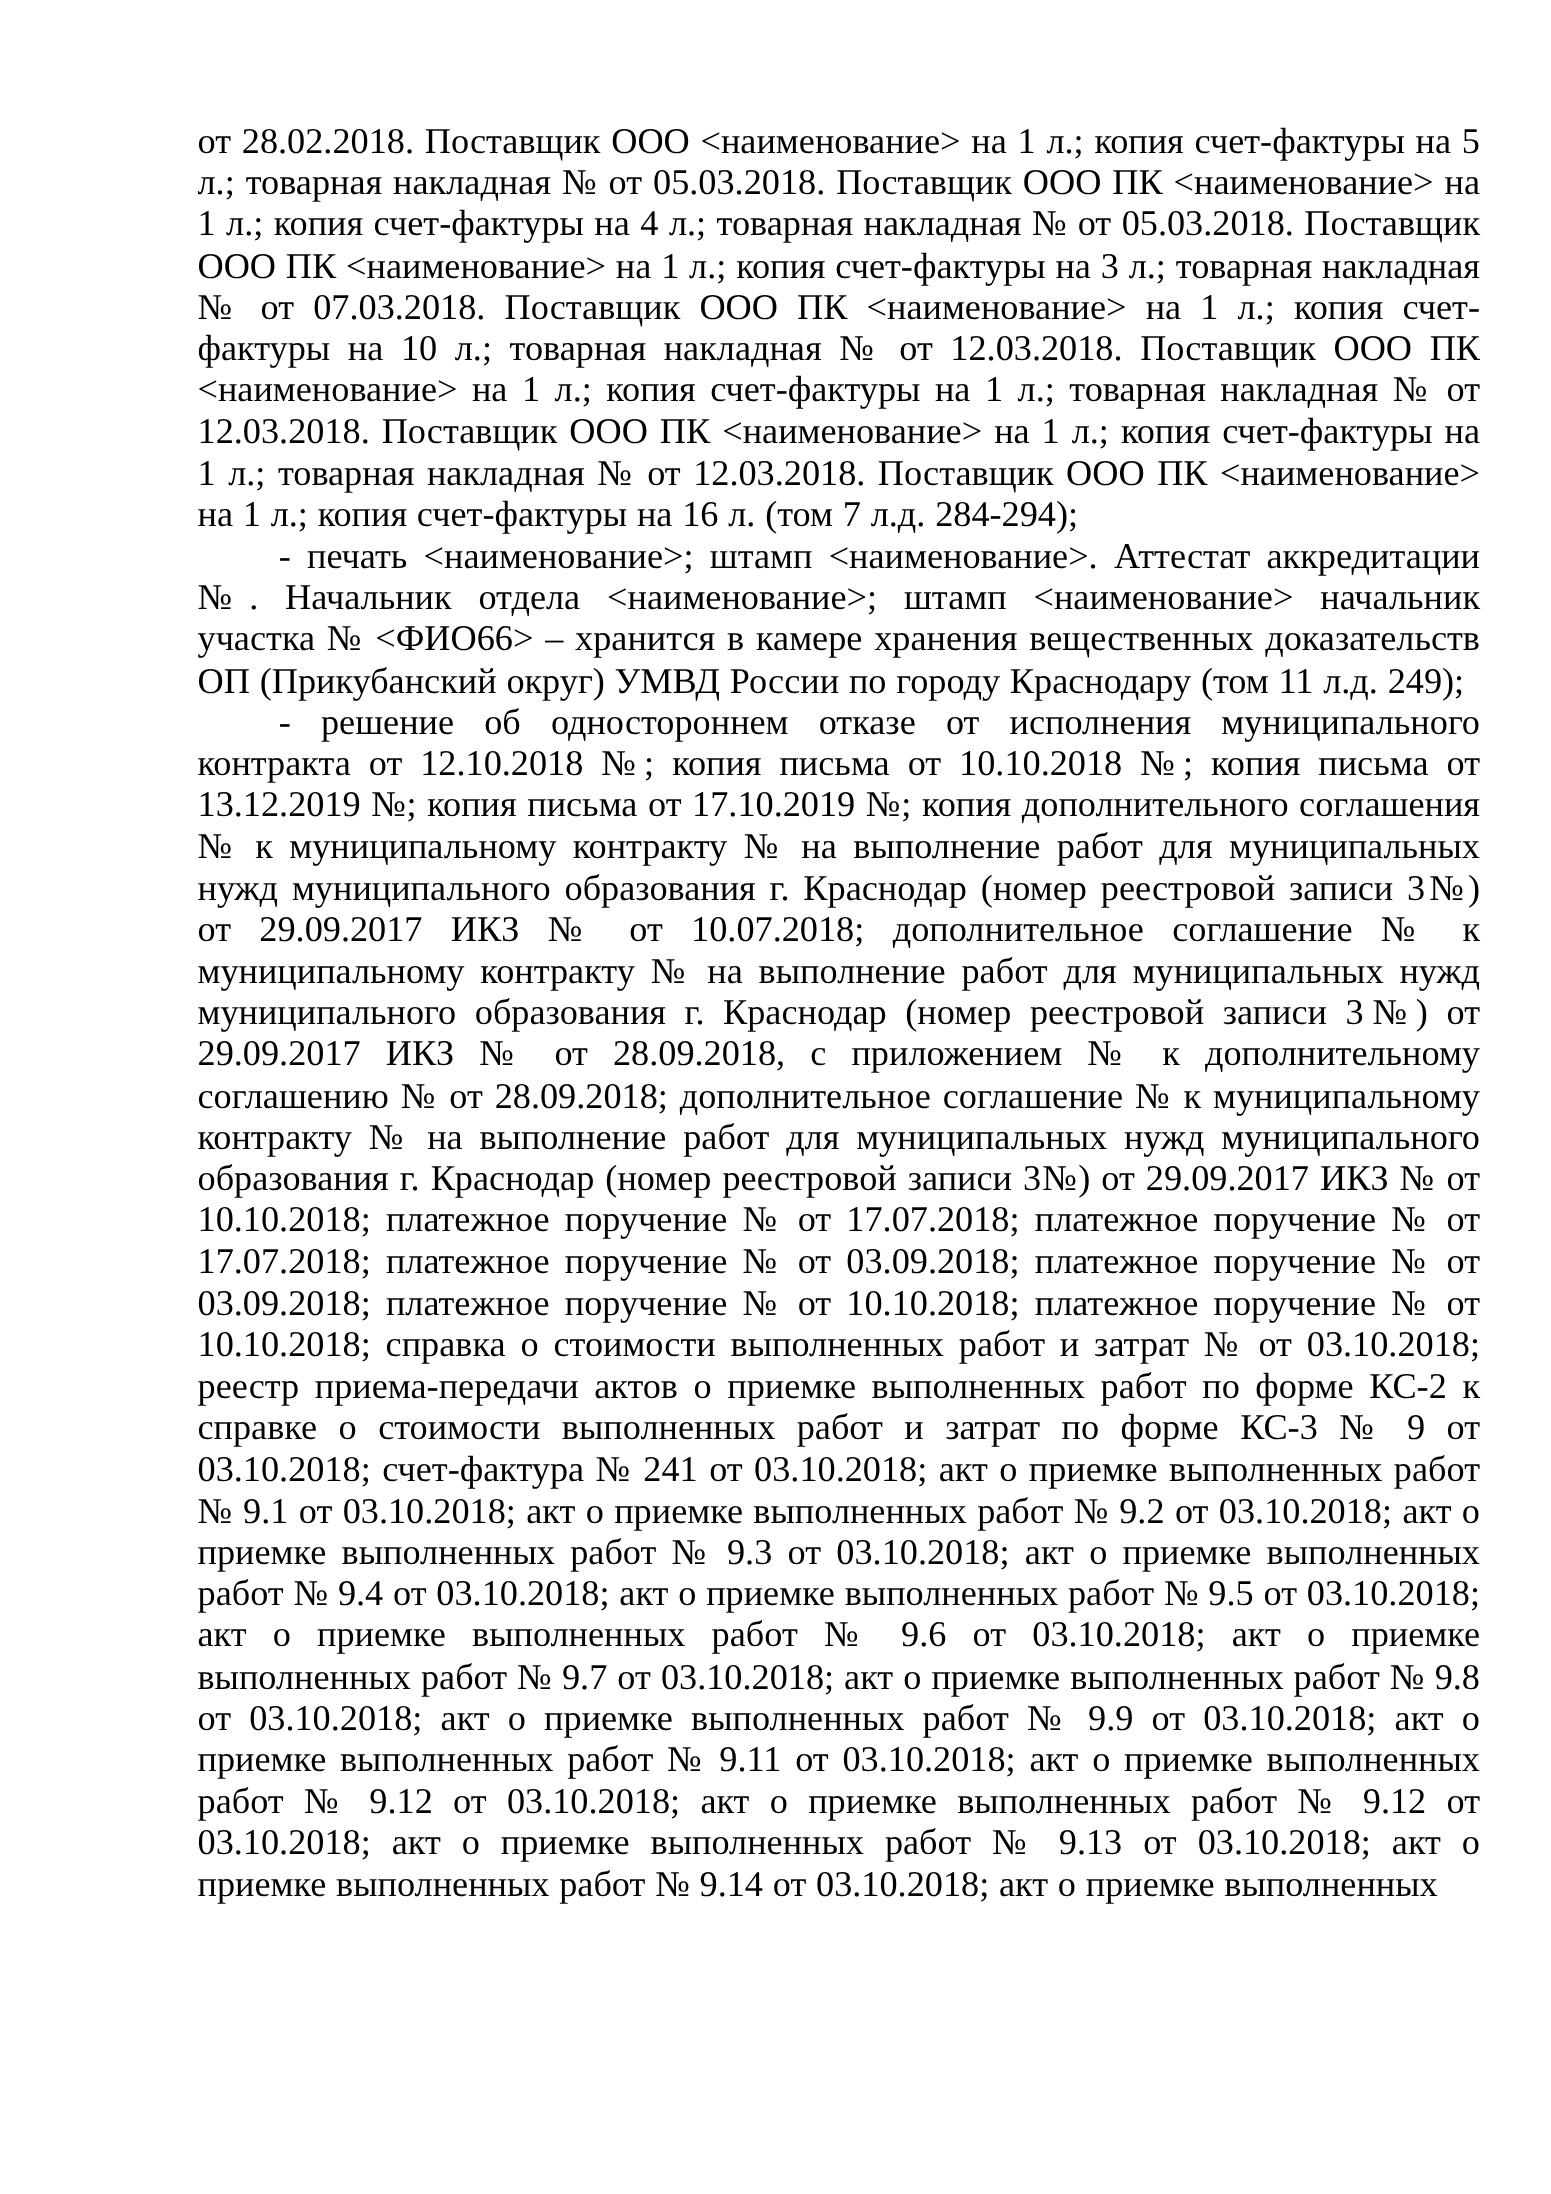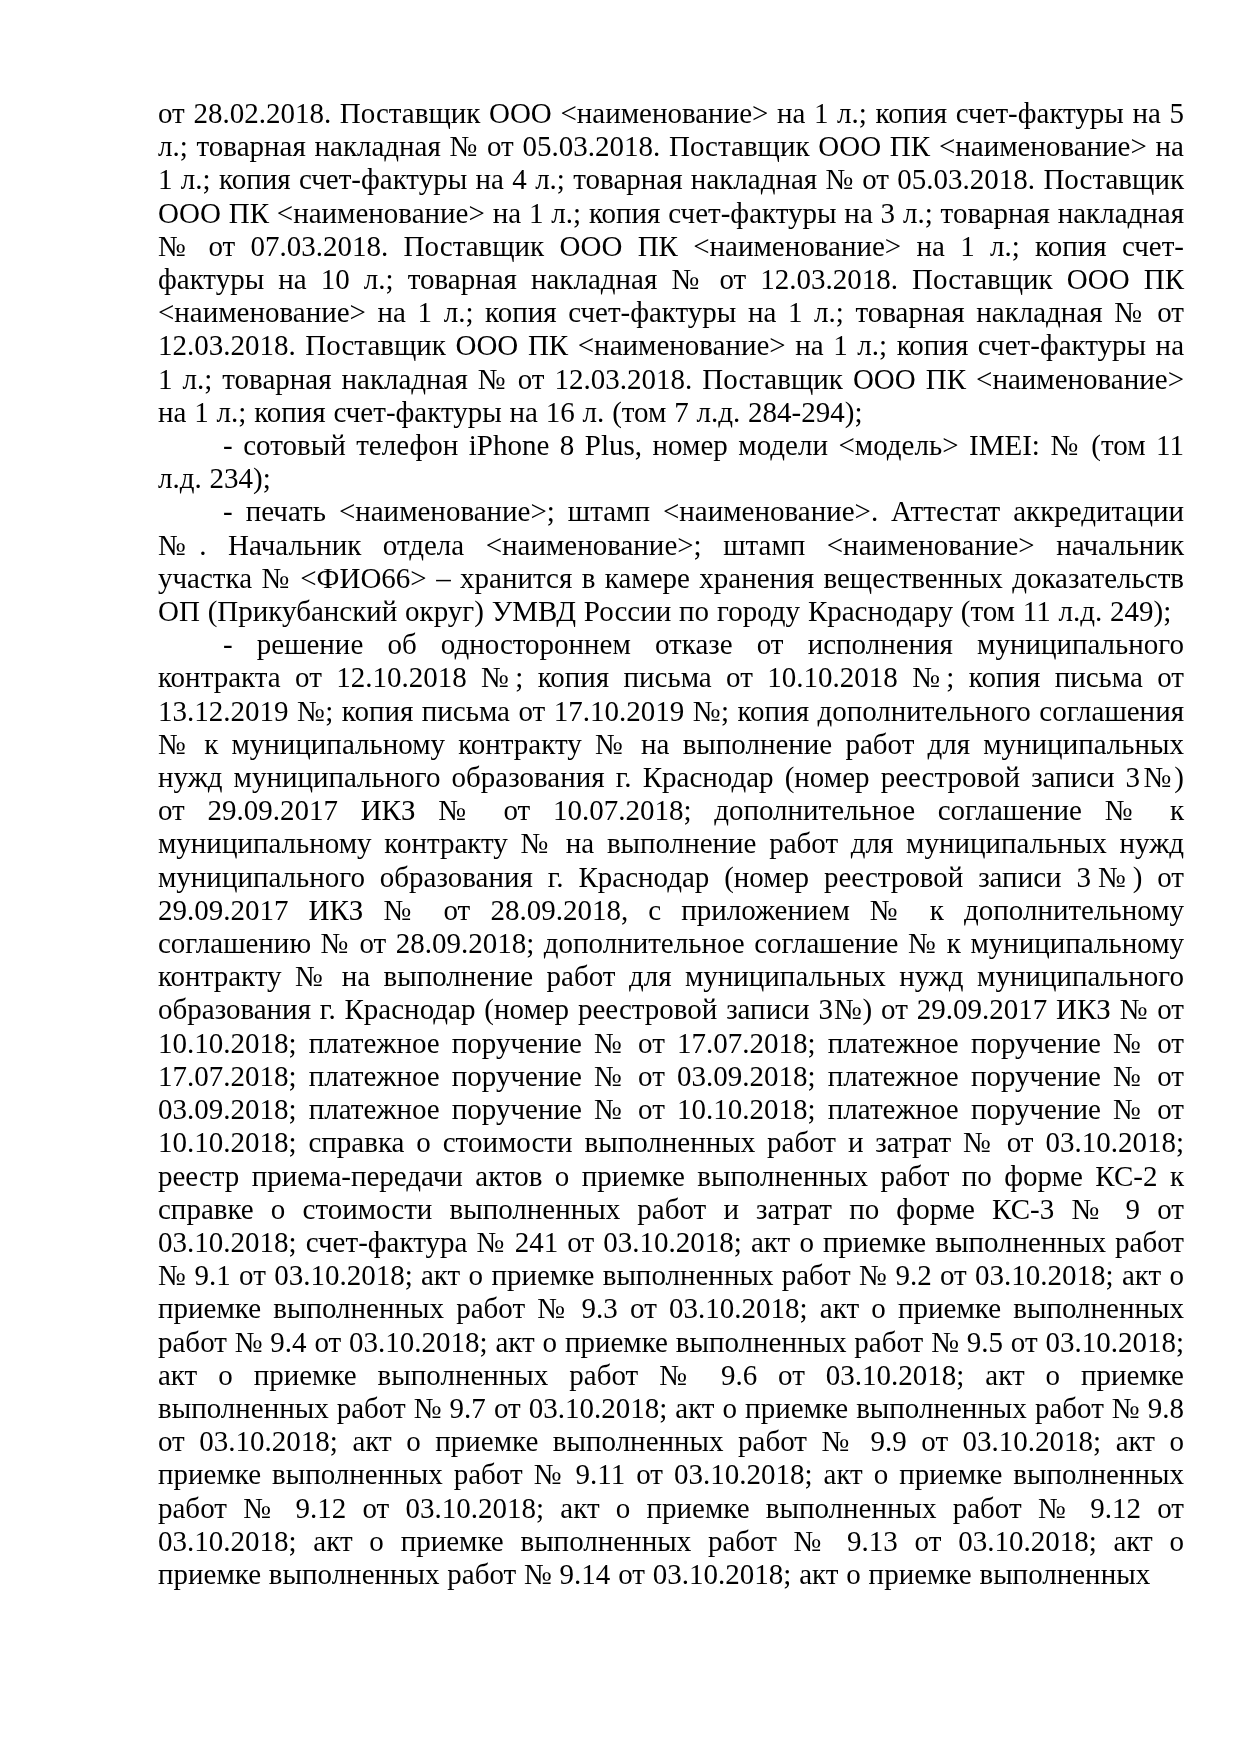--- a/index.html
+++ b/index.html
@@ -43,17 +43,16 @@
   .para.continuation {
     text-indent: 0;
   }
 </style>
 </head>
 <body>
 
 <div class="page">
   <div class="text-block">
     <p class="para continuation">от 28.02.2018. Поставщик ООО &lt;наименование&gt; на 1 л.; копия счет-фактуры на 5 л.; товарная накладная № от 05.03.2018. Поставщик ООО ПК &lt;наименование&gt; на 1 л.; копия счет-фактуры на 4 л.; товарная накладная № от 05.03.2018. Поставщик ООО ПК &lt;наименование&gt; на 1 л.; копия счет-фактуры на 3 л.; товарная накладная № от 07.03.2018. Поставщик ООО ПК &lt;наименование&gt; на 1 л.; копия счет-фактуры на 10 л.; товарная накладная № от 12.03.2018. Поставщик ООО ПК &lt;наименование&gt; на 1 л.; копия счет-фактуры на 1 л.; товарная накладная № от 12.03.2018. Поставщик ООО ПК &lt;наименование&gt; на 1 л.; копия счет-фактуры на 1 л.; товарная накладная № от 12.03.2018. Поставщик ООО ПК &lt;наименование&gt; на 1 л.; копия счет-фактуры на 16 л. (том 7 л.д. 284-294);</p>
-    <p class="para">- сотовый телефон iPhone 8 Plus, номер модели &lt;модель&gt; IMEI: № (том 11 л.д. 234);</p>
     <p class="para">- печать &lt;наименование&gt;; штамп &lt;наименование&gt;. Аттестат аккредитации №. Начальник отдела &lt;наименование&gt;; штамп &lt;наименование&gt; начальник участка  № &lt;ФИО66&gt; – хранится в камере хранения вещественных доказательств ОП (Прикубанский округ) УМВД России по городу Краснодару (том 11 л.д. 249);</p>
     <p class="para">- решение об одностороннем отказе от исполнения муниципального контракта от 12.10.2018 №; копия письма от 10.10.2018 №; копия письма от 13.12.2019 №; копия письма от 17.10.2019 №; копия дополнительного соглашения № к муниципальному контракту № на выполнение работ для муниципальных нужд муниципального образования г. Краснодар (номер реестровой записи 3№) от 29.09.2017 ИКЗ № от 10.07.2018; дополнительное соглашение № к муниципальному контракту № на выполнение работ для муниципальных нужд муниципального образования г. Краснодар (номер реестровой записи 3№) от 29.09.2017 ИКЗ № от 28.09.2018, с приложением № к дополнительному соглашению № от 28.09.2018; дополнительное соглашение № к муниципальному контракту № на выполнение работ для муниципальных нужд муниципального образования г. Краснодар (номер реестровой записи 3№) от 29.09.2017 ИКЗ № от 10.10.2018; платежное поручение № от 17.07.2018; платежное поручение № от 17.07.2018; платежное поручение № от 03.09.2018; платежное поручение № от 03.09.2018; платежное поручение № от 10.10.2018; платежное поручение № от 10.10.2018; справка о стоимости выполненных работ и затрат № от 03.10.2018; реестр приема-передачи актов о приемке выполненных работ по форме КС-2 к справке о стоимости выполненных работ и затрат по форме КС-3 № 9 от 03.10.2018; счет-фактура № 241 от 03.10.2018; акт о приемке выполненных работ № 9.1 от 03.10.2018; акт о приемке выполненных работ № 9.2 от 03.10.2018; акт о приемке выполненных работ № 9.3 от 03.10.2018; акт о приемке выполненных работ № 9.4 от 03.10.2018; акт о приемке выполненных работ № 9.5 от 03.10.2018; акт о приемке выполненных работ № 9.6 от 03.10.2018; акт о приемке выполненных работ № 9.7 от 03.10.2018; акт о приемке выполненных работ № 9.8 от 03.10.2018; акт о приемке выполненных работ № 9.9 от 03.10.2018; акт о приемке выполненных работ № 9.11 от 03.10.2018; акт о приемке выполненных работ № 9.12 от 03.10.2018; акт о приемке выполненных работ № 9.12 от 03.10.2018; акт о приемке выполненных работ № 9.13 от 03.10.2018; акт о приемке выполненных работ № 9.14 от 03.10.2018; акт о приемке выполненных</p>
   </div>
 </div>
 
 </body></html>

